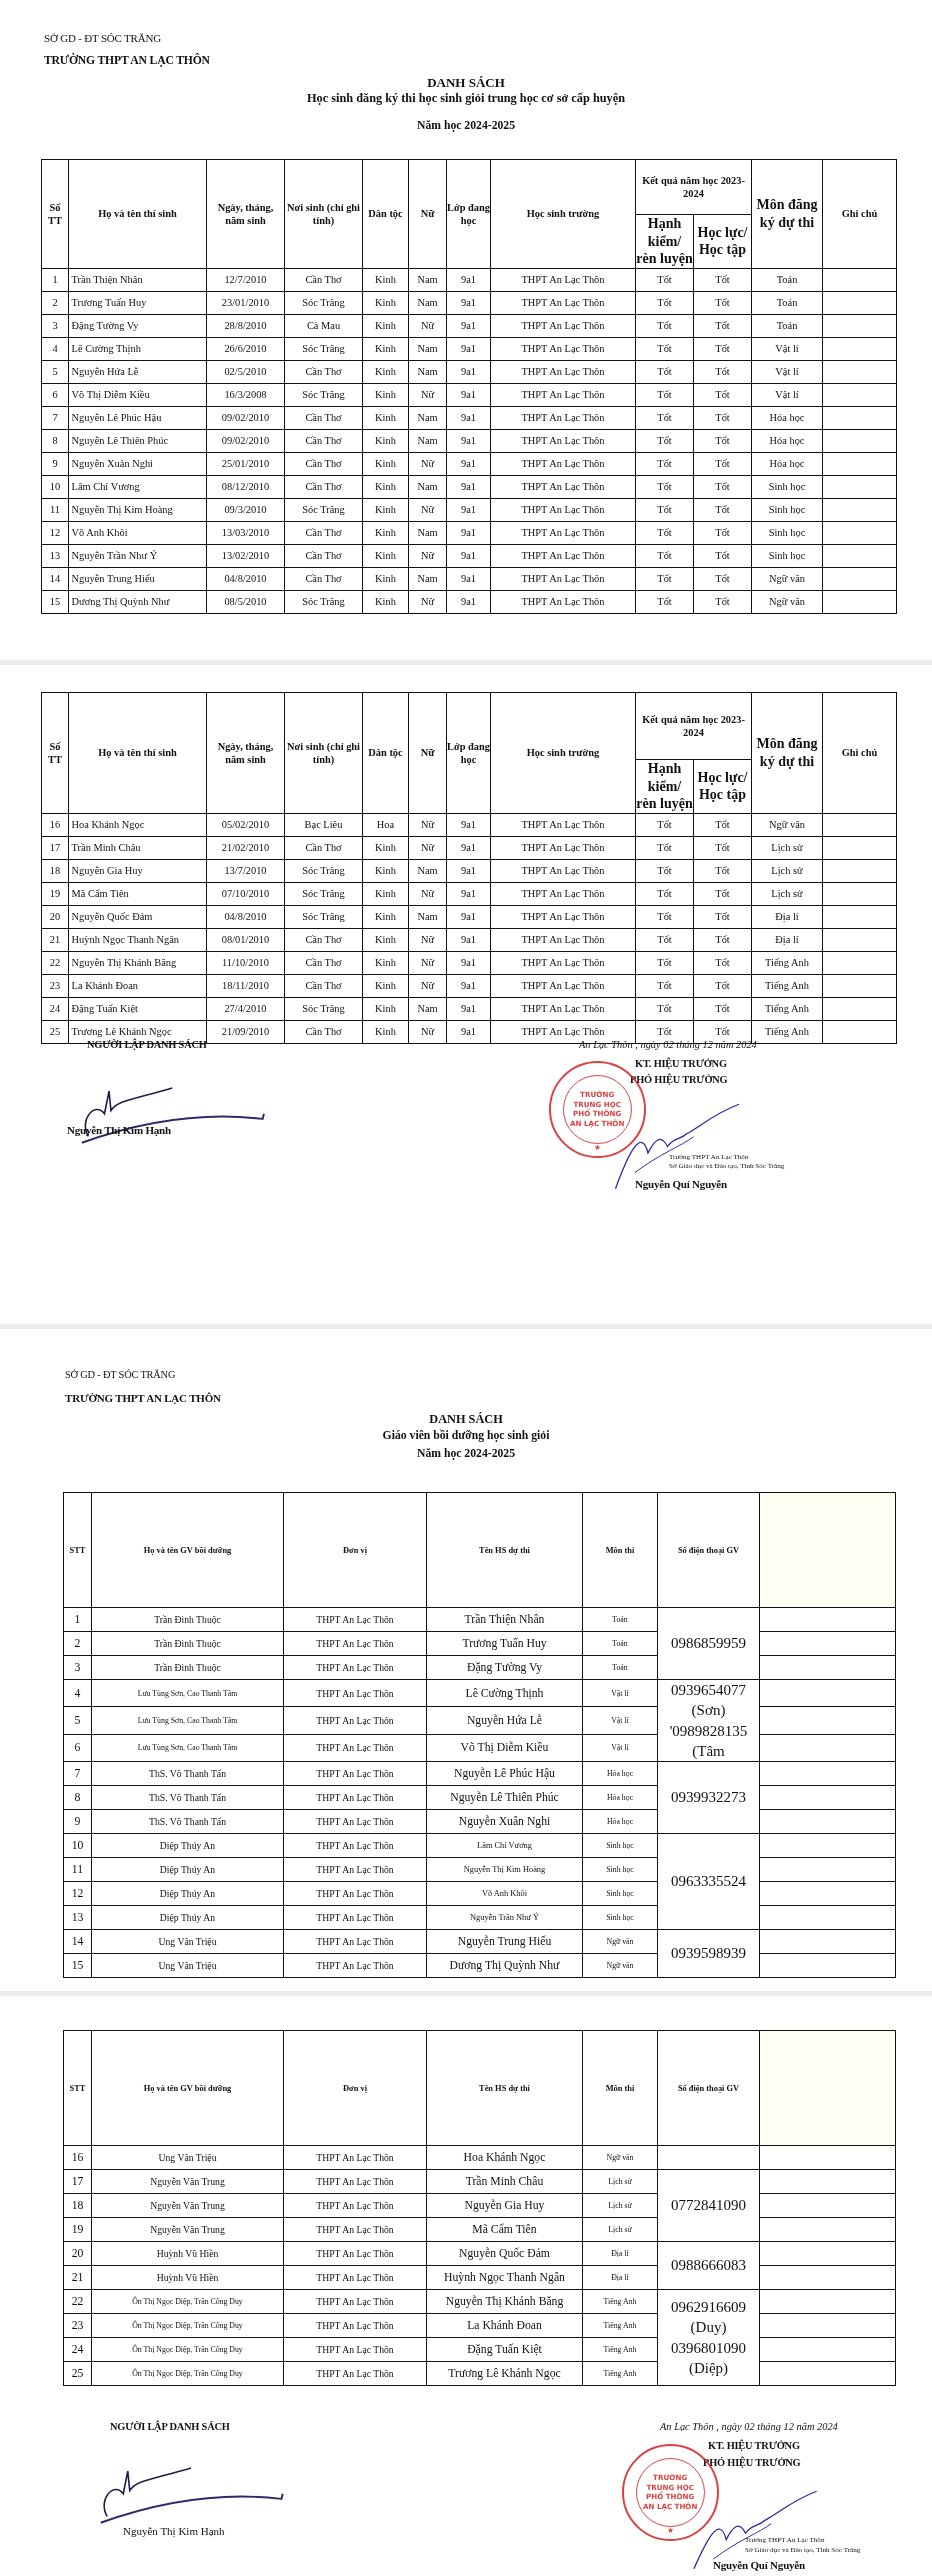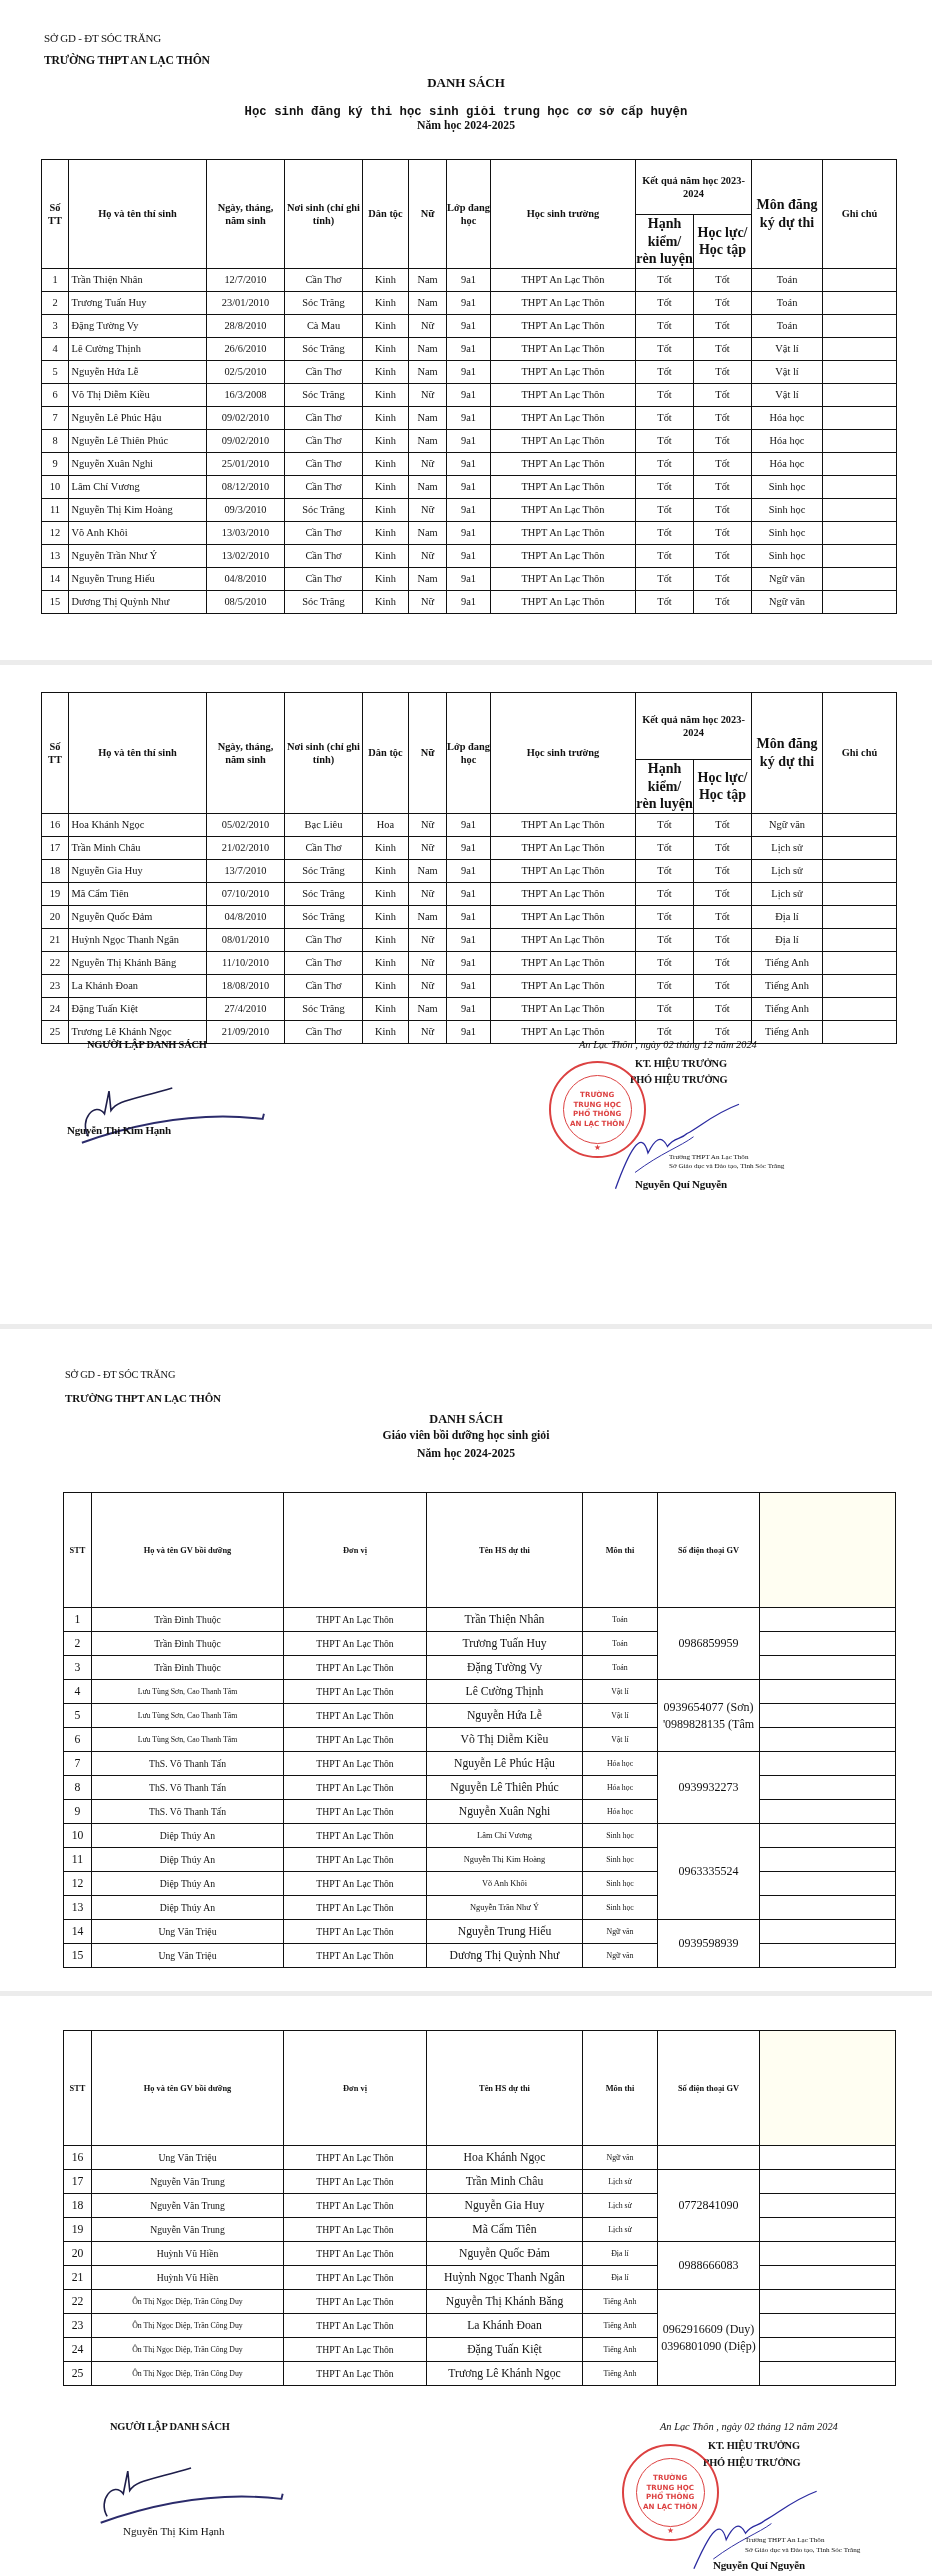--- a/index.html
+++ b/index.html
@@ -13,37 +13,37 @@
   td, th { border: 1.3px solid #111; text-align: center; vertical-align: middle; overflow: hidden; white-space: nowrap; }
   .st th { font-size: 10.4px; font-weight: bold; white-space: normal; line-height: 1.25; }
   .st th.small { font-size: 14px; }
   .st td { font-size: 10.4px; height: 23px; }
   .st td.name { text-align: left; padding-left: 2.6px; }
   .tt th { font-size: 8.4px; font-weight: bold; white-space: normal; }
   .tt td { font-size: 9.7px; height: 24px; }
   .tt td.sm { font-size: 7.8px; }
   .tt td.smx { font-size: 8.4px; }
   .tt td.big { font-size: 11.7px; }
-  .tt td.phone { font-size: 12px; white-space: normal; line-height: 1.35; text-align: center; }
+  .tt td.phone { font-size: 15px; white-space: normal; line-height: 1.35; text-align: center; }
   .tt th.blank { background: #fffef2; }
   .sig-title { font-weight: bold; font-size: 10.4px; letter-spacing: -0.2px; }
   .date-line { font-style: italic; font-size: 10.4px; }
   .stamp { position: absolute; width: 97px; height: 97px; border-radius: 50%; border: 2.6px solid #d62020; opacity: 0.85; }
   .stamp .inner { position: absolute; left: 11.7px; top: 11.7px; width: 69px; height: 69px; border-radius: 50%; border: 1.3px solid #d62020; display: flex; flex-direction: column; align-items: center; justify-content: center; color: #d62020; font-family: "DejaVu Sans", sans-serif; font-weight: bold; font-size: 7.1px; line-height: 1.35; text-align: center; }
   .stamp .star { position: absolute; bottom: 3.9px; left: 43px; color: #d62020; font-size: 7.8px; }
   .sig-note { font-size: 7.1px; line-height: 1.3; }
 </style>
 </head>
 <body>
 
 <div>
   <div class="abs hdr-small" style="left:44px;top:32px;">SỞ GD - ĐT SÓC TRĂNG</div>
   <div class="abs hdr-bold" style="left:44px;top:54px;">TRƯỜNG THPT AN LẠC THÔN</div>
   <div class="center-title" style="top:75px;font-size:13px;">DANH SÁCH</div>
-  <div class="center-title" style="top:105px;font-size:12.3px;font-family:Liberation Mono, monospace;">Học sinh đăng ký thi học sinh giỏi trung học cơ sở cấp huyện</div>
+  <div class="center-title" style="top:91px;font-size:12.3px;">Học sinh đăng ký thi học sinh giỏi trung học cơ sở cấp huyện</div>
   <div class="center-title" style="top:119px;font-size:11.7px;">Năm học  2024-2025</div>
 
   <table class="st" id="st1" style="left:41px;top:159px;width:856px;">
     <colgroup>
       <col style="width:27px">
         <col style="width:138px">
         <col style="width:78px">
         <col style="width:78px">
         <col style="width:46px">
         <col style="width:38px">
@@ -418,21 +418,21 @@
           <td>9a1</td>
           <td>THPT An Lạc Thôn</td>
           <td>Tốt</td>
           <td>Tốt</td>
           <td>Tiếng Anh</td>
           <td></td>
         </tr>
         <tr>
           <td>23</td>
           <td class="name">La Khánh Đoan</td>
-          <td>18/08/2010</td>
+          <td>18/11/2010</td>
           <td>Cần Thơ</td>
           <td>Kinh</td>
           <td>Nữ</td>
           <td>9a1</td>
           <td>THPT An Lạc Thôn</td>
           <td>Tốt</td>
           <td>Tốt</td>
           <td>Tiếng Anh</td>
           <td></td>
         </tr>

